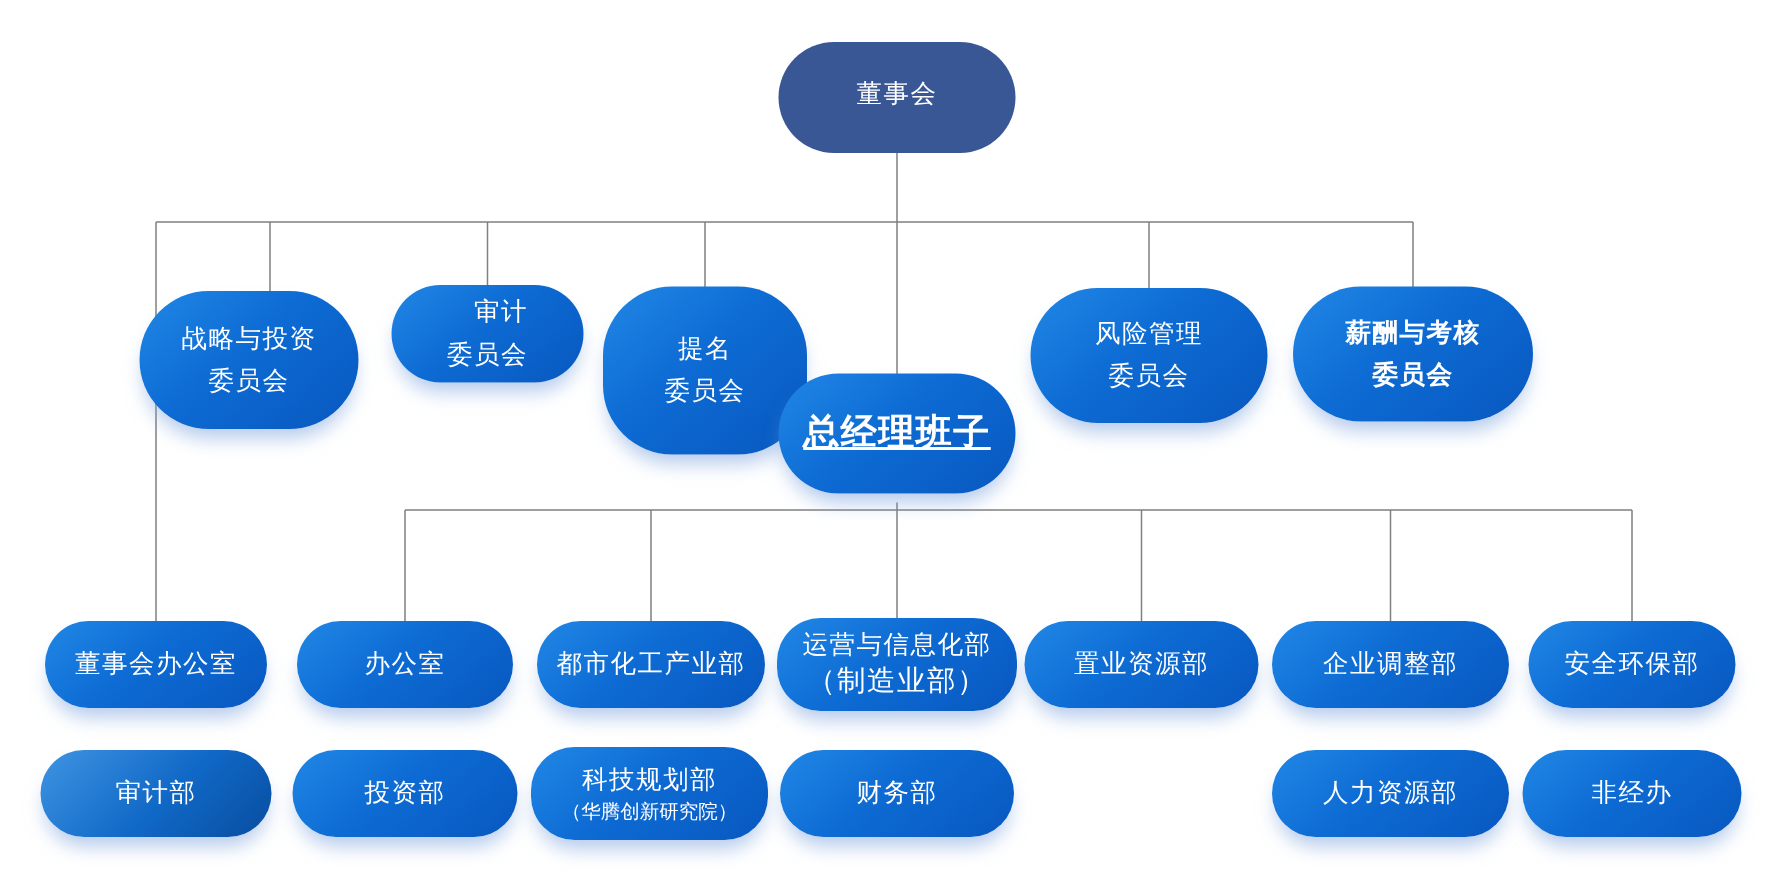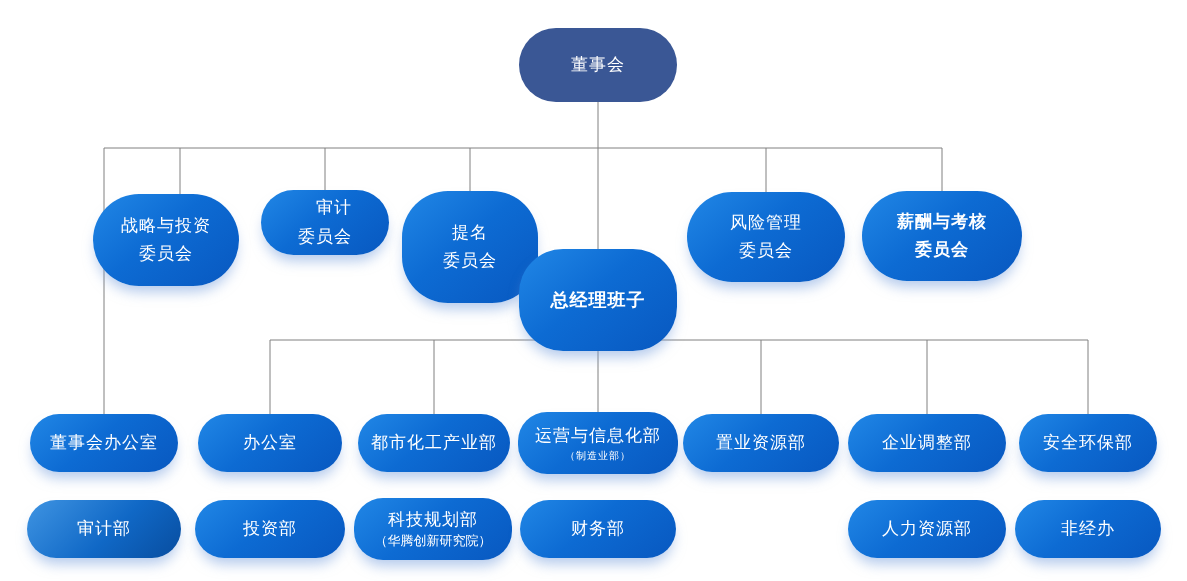--- a/index.html
+++ b/index.html
@@ -11,50 +11,50 @@
   .node{
     position:absolute;z-index:2;
     display:flex;flex-direction:column;align-items:center;justify-content:center;
     text-align:center;color:#ffffff;font-size:17px;letter-spacing:1px;
     background:linear-gradient(140deg,#2187e6 0%,#0d6bd3 45%,#0858c0 100%);
     box-shadow:0 9px 13px -3px rgba(118,158,220,.55);
     white-space:pre-line;line-height:1.45;
   }
   
   .root{background:#3a5795;border-radius:37px;box-shadow:none;
-        left:519px;top:28px;width:158px;height:74px;}
+        left:519px;top:28px;width:158px;height:74px;font-family:Liberation Mono, monospace;}
   
   .committee{border-radius:46px;line-height:1.65;}
   .c-strategy{left:93px;top:194px;width:146px;height:92px;}
   .c-audit{left:261px;top:190px;width:128px;height:65px;text-align:right;}
   .c-nomination{left:402px;top:191px;width:136px;height:112px;}
   .c-risk{left:687px;top:192px;width:158px;height:90px;}
   .c-comp{left:862px;top:191px;width:160px;height:90px;font-weight:bold;}
   
-  .gm{left:519px;top:249px;width:158px;height:102px;border-radius:44px;
-      font-weight:bold;font-size:18px;}
+  .gm{left:519px;top:249px;width:158px;height:80px;border-radius:44px;
+      font-weight:bold;font-size:24px;text-decoration:underline;}
   
   .dept{border-radius:29px;height:58px;}
   .d-board-office{left:30px;top:414px;width:148px;}
   .d-office{left:198px;top:414px;width:144px;}
   .d-urban{left:358px;top:414px;width:152px;}
   .d-operations{left:518px;top:412px;width:160px;height:62px;}
   .d-property{left:683px;top:414px;width:156px;}
   .d-adjust{left:848px;top:414px;width:158px;}
   .d-safety{left:1019px;top:414px;width:138px;}
   .d-audit{left:27px;top:500px;width:154px;
     background:linear-gradient(135deg,#3f94e2 0%,#1068c6 55%,#084d9f 100%);}
   .d-invest{left:195px;top:500px;width:150px;}
   .d-tech{left:354px;top:498px;width:158px;height:62px;}
   .d-finance{left:520px;top:500px;width:156px;}
   .d-risklegal{left:683px;top:500px;width:156px;}
   .d-hr{left:848px;top:500px;width:158px;}
   .d-nonop{left:1015px;top:500px;width:146px;}
 
-  .sub{font-size:10px;line-height:1.3;}
+  .sub{font-size:19px;line-height:1.3;font-family:Liberation Mono, monospace;}
   .sub-sm{font-size:13px;line-height:1.4;letter-spacing:0;}
 </style>
 </head>
 <body>
 
 <div id="canvas">
 
   <svg id="connectors" width="1187" height="581" viewBox="0 0 1187 581">
     <path d="M598 102 V148 M104 148 H942 M104 148 V416
       M180 148 V200 M325 148 V196 M470 148 V197 M766 148 V198 M942 148 V197 M598 148 V255"></path>

